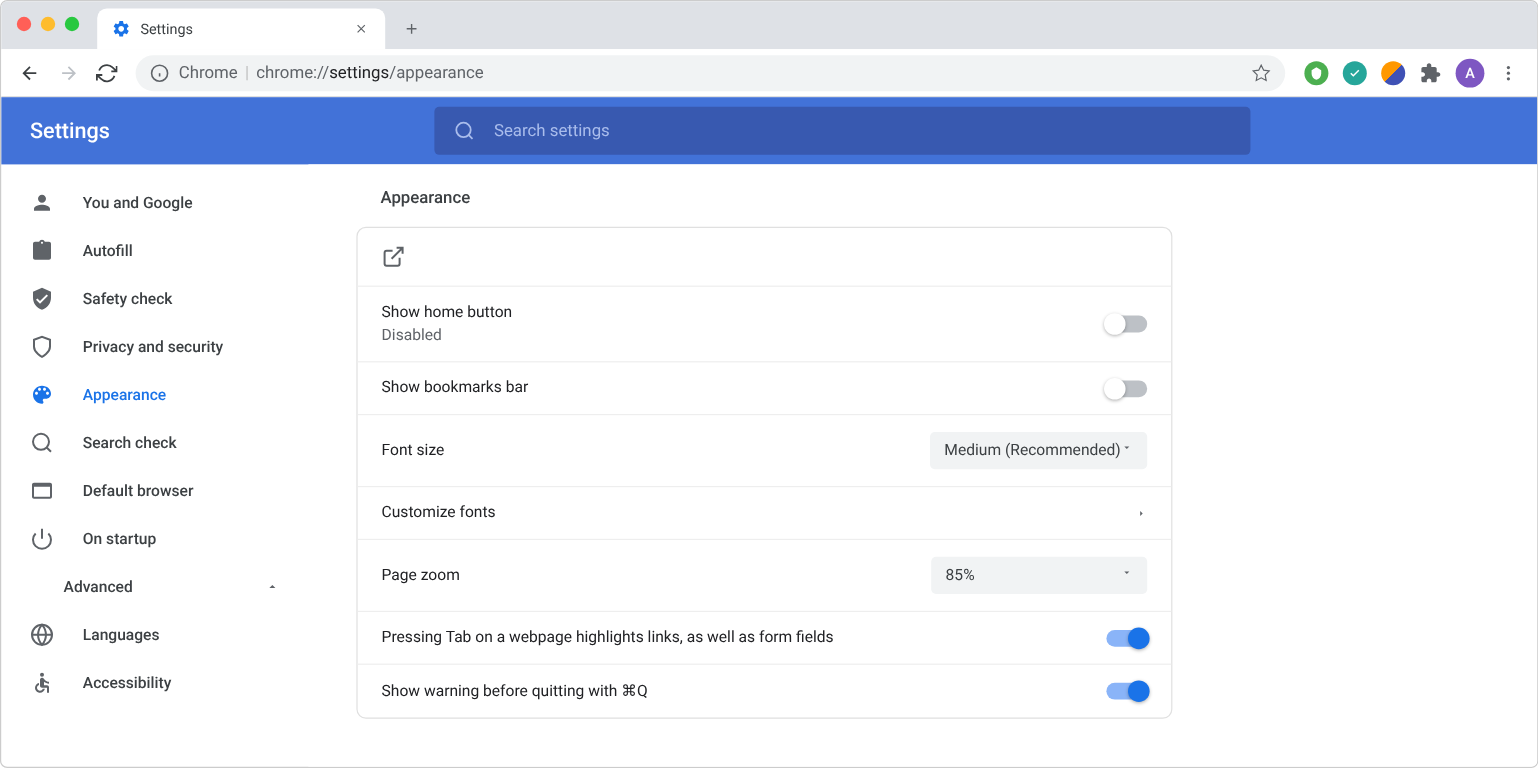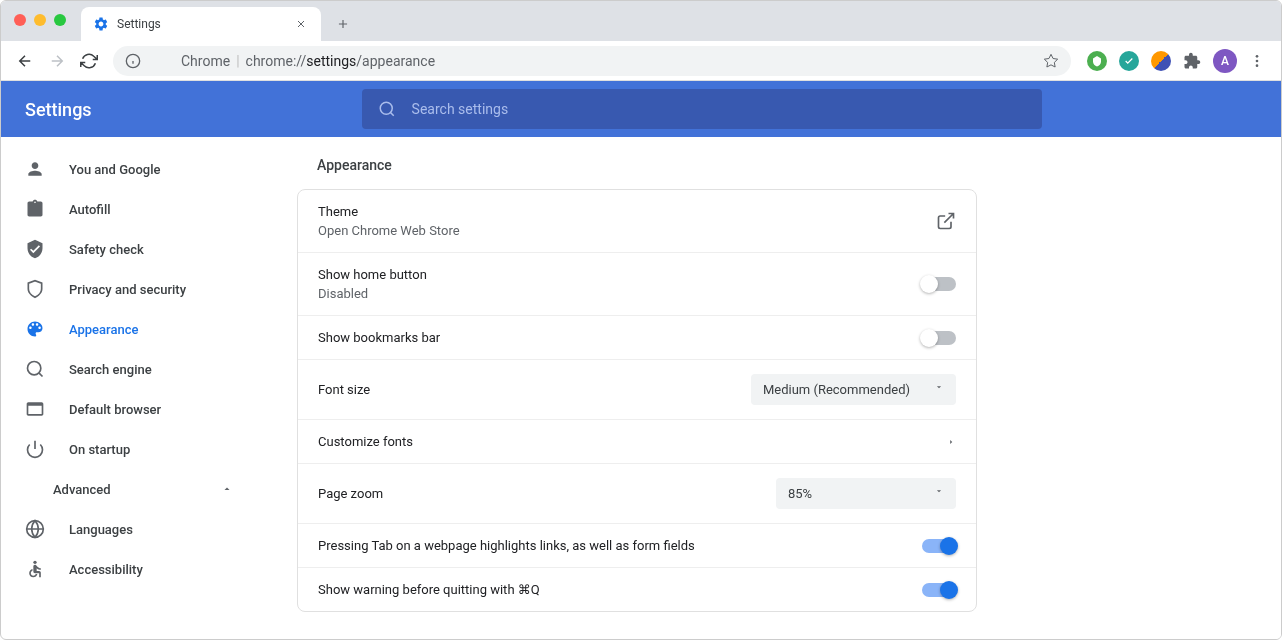--- a/index.html
+++ b/index.html
@@ -18,21 +18,21 @@
     .tab-title { font-size: 12px; color: #3c4043; flex: 1; }
     .tab-close { width: 16px; height: 16px; display: flex; align-items: center; justify-content: center; color: #5f6368; cursor: pointer; }
     .new-tab { width: 28px; height: 28px; display: flex; align-items: center; justify-content: center; margin-left: 8px; margin-bottom: 3px; color: #5f6368; cursor: pointer; }
     
     .toolbar { height: 40px; background: #fff; display: flex; align-items: center; padding: 0 8px; border-bottom: 1px solid #e0e0e0; }
     .nav-btn { width: 32px; height: 32px; display: flex; align-items: center; justify-content: center; color: #5f6368; cursor: pointer; border-radius: 50%; }
     .nav-btn.disabled { color: #bdc1c6; cursor: default; }
     .omnibox { flex: 1; height: 30px; background: #f1f3f4; border-radius: 15px; display: flex; align-items: center; padding: 0 12px; margin: 0 8px; }
     .omnibox-icon { width: 16px; height: 16px; margin-right: 8px; color: #5f6368; }
     .omnibox-text { font-size: 14px; color: #3c4043; display: flex; align-items: center; }
-    .omnibox-text .protocol { color: #5f6368; margin-left: 32px; }
+    .omnibox-text .protocol { color: #5f6368; }
     .omnibox-text .sep { color: #c0c0c0; margin: 0 6px; }
     .omnibox-text .bold { color: #202124; }
     .omnibox-text .gray { color: #5f6368; }
     .omnibox-star { margin-left: auto; color: #5f6368; }
     .ext-icons { display: flex; align-items: center; gap: 12px; padding: 0 8px; }
     .ext-icon { width: 20px; height: 20px; border-radius: 50%; }
     .avatar { width: 24px; height: 24px; border-radius: 50%; background: #7e57c2; color: #fff; display: flex; align-items: center; justify-content: center; font-size: 12px; font-weight: 500; }
     
     
     .settings-header { height: 56px; background: #4272d8; display: flex; align-items: center; padding: 0 24px; }
@@ -55,21 +55,21 @@
     .card { background: #fff; border: 1px solid #e0e0e0; border-radius: 8px; max-width: 680px; }
     .row { padding: 14px 20px; display: flex; align-items: center; justify-content: space-between; border-bottom: 1px solid #eeeeee; }
     .row:last-child { border-bottom: none; }
     .row-text { display: flex; flex-direction: column; gap: 4px; }
     .row-label { font-size: 13px; color: #202124; }
     .row-sublabel { font-size: 13px; color: #5f6368; }
     .toggle { width: 34px; height: 14px; background: #bdc1c6; border-radius: 7px; position: relative; cursor: pointer; }
     .toggle::after { content: ''; position: absolute; width: 18px; height: 18px; background: #fff; border-radius: 50%; top: -2px; left: -2px; box-shadow: 0 1px 3px rgba(0,0,0,0.3); transition: all .2s; }
     .toggle.on { background: #8ab4f8; }
     .toggle.on::after { left: 18px; background: #1a73e8; }
-    .select { background: #f1f3f4; border-radius: 4px; padding: 8px 12px; font-size: 13px; color: #3c4043; display: flex; gap: 24px; min-width: 180px; justify-content: space-between; cursor: pointer; }
+    .select { background: #f1f3f4; border-radius: 4px; padding: 8px 12px; font-size: 13px; color: #3c4043; display: flex; min-width: 180px; justify-content: space-between; cursor: pointer; }
     .select.small { min-width: 180px; }
     .chevron { color: #5f6368; }
     .arrow-right { color: #5f6368; }
     .open-icon { color: #5f6368; }
     
     svg { display: block; }
   </style>
 </head>
 <body>
 
@@ -221,21 +221,21 @@
         </span>
       <span>Appearance</span>
     </div>
     <div class="sidebar-item">
       <span class="icon">
           <svg width="20" height="20" viewBox="0 0 24 24" fill="none" stroke="#5f6368" stroke-width="2">
             <circle cx="11" cy="11" r="8"></circle>
             <path d="M21 21l-4.35-4.35"></path>
           </svg>
         </span>
-      <span>Search engine</span>
+      <span>Search check</span>
     </div>
     <div class="sidebar-item">
       <span class="icon">
           <svg width="20" height="20" viewBox="0 0 24 24" fill="#5f6368">
             <path d="M20 4H4c-1.1 0-2 .9-2 2v12c0 1.1.9 2 2 2h16c1.1 0 2-.9 2-2V6c0-1.1-.9-2-2-2zm0 14H4V8h16v10z"></path>
           </svg>
         </span>
       <span>Default browser</span>
     </div>
     <div class="sidebar-item">
@@ -272,24 +272,20 @@
         </span>
       <span>Accessibility</span>
     </div>
   </div>
 
   <div class="main">
     <div class="main-title">Appearance</div>
     <div class="card">
 
       <div class="row">
-        <div class="row-text">
-          <div class="row-label">Theme</div>
-          <div class="row-sublabel">Open Chrome Web Store</div>
-        </div>
         <span class="open-icon">
           <svg width="20" height="20" viewBox="0 0 24 24" fill="none" stroke="currentColor" stroke-width="2">
               <path d="M18 13v6a2 2 0 01-2 2H5a2 2 0 01-2-2V8a2 2 0 012-2h6M15 3h6v6M10 14L21 3"></path>
             </svg>
         </span>
       </div>
 
       <div class="row">
         <div class="row-text">
           <div class="row-label">Show home button</div>

